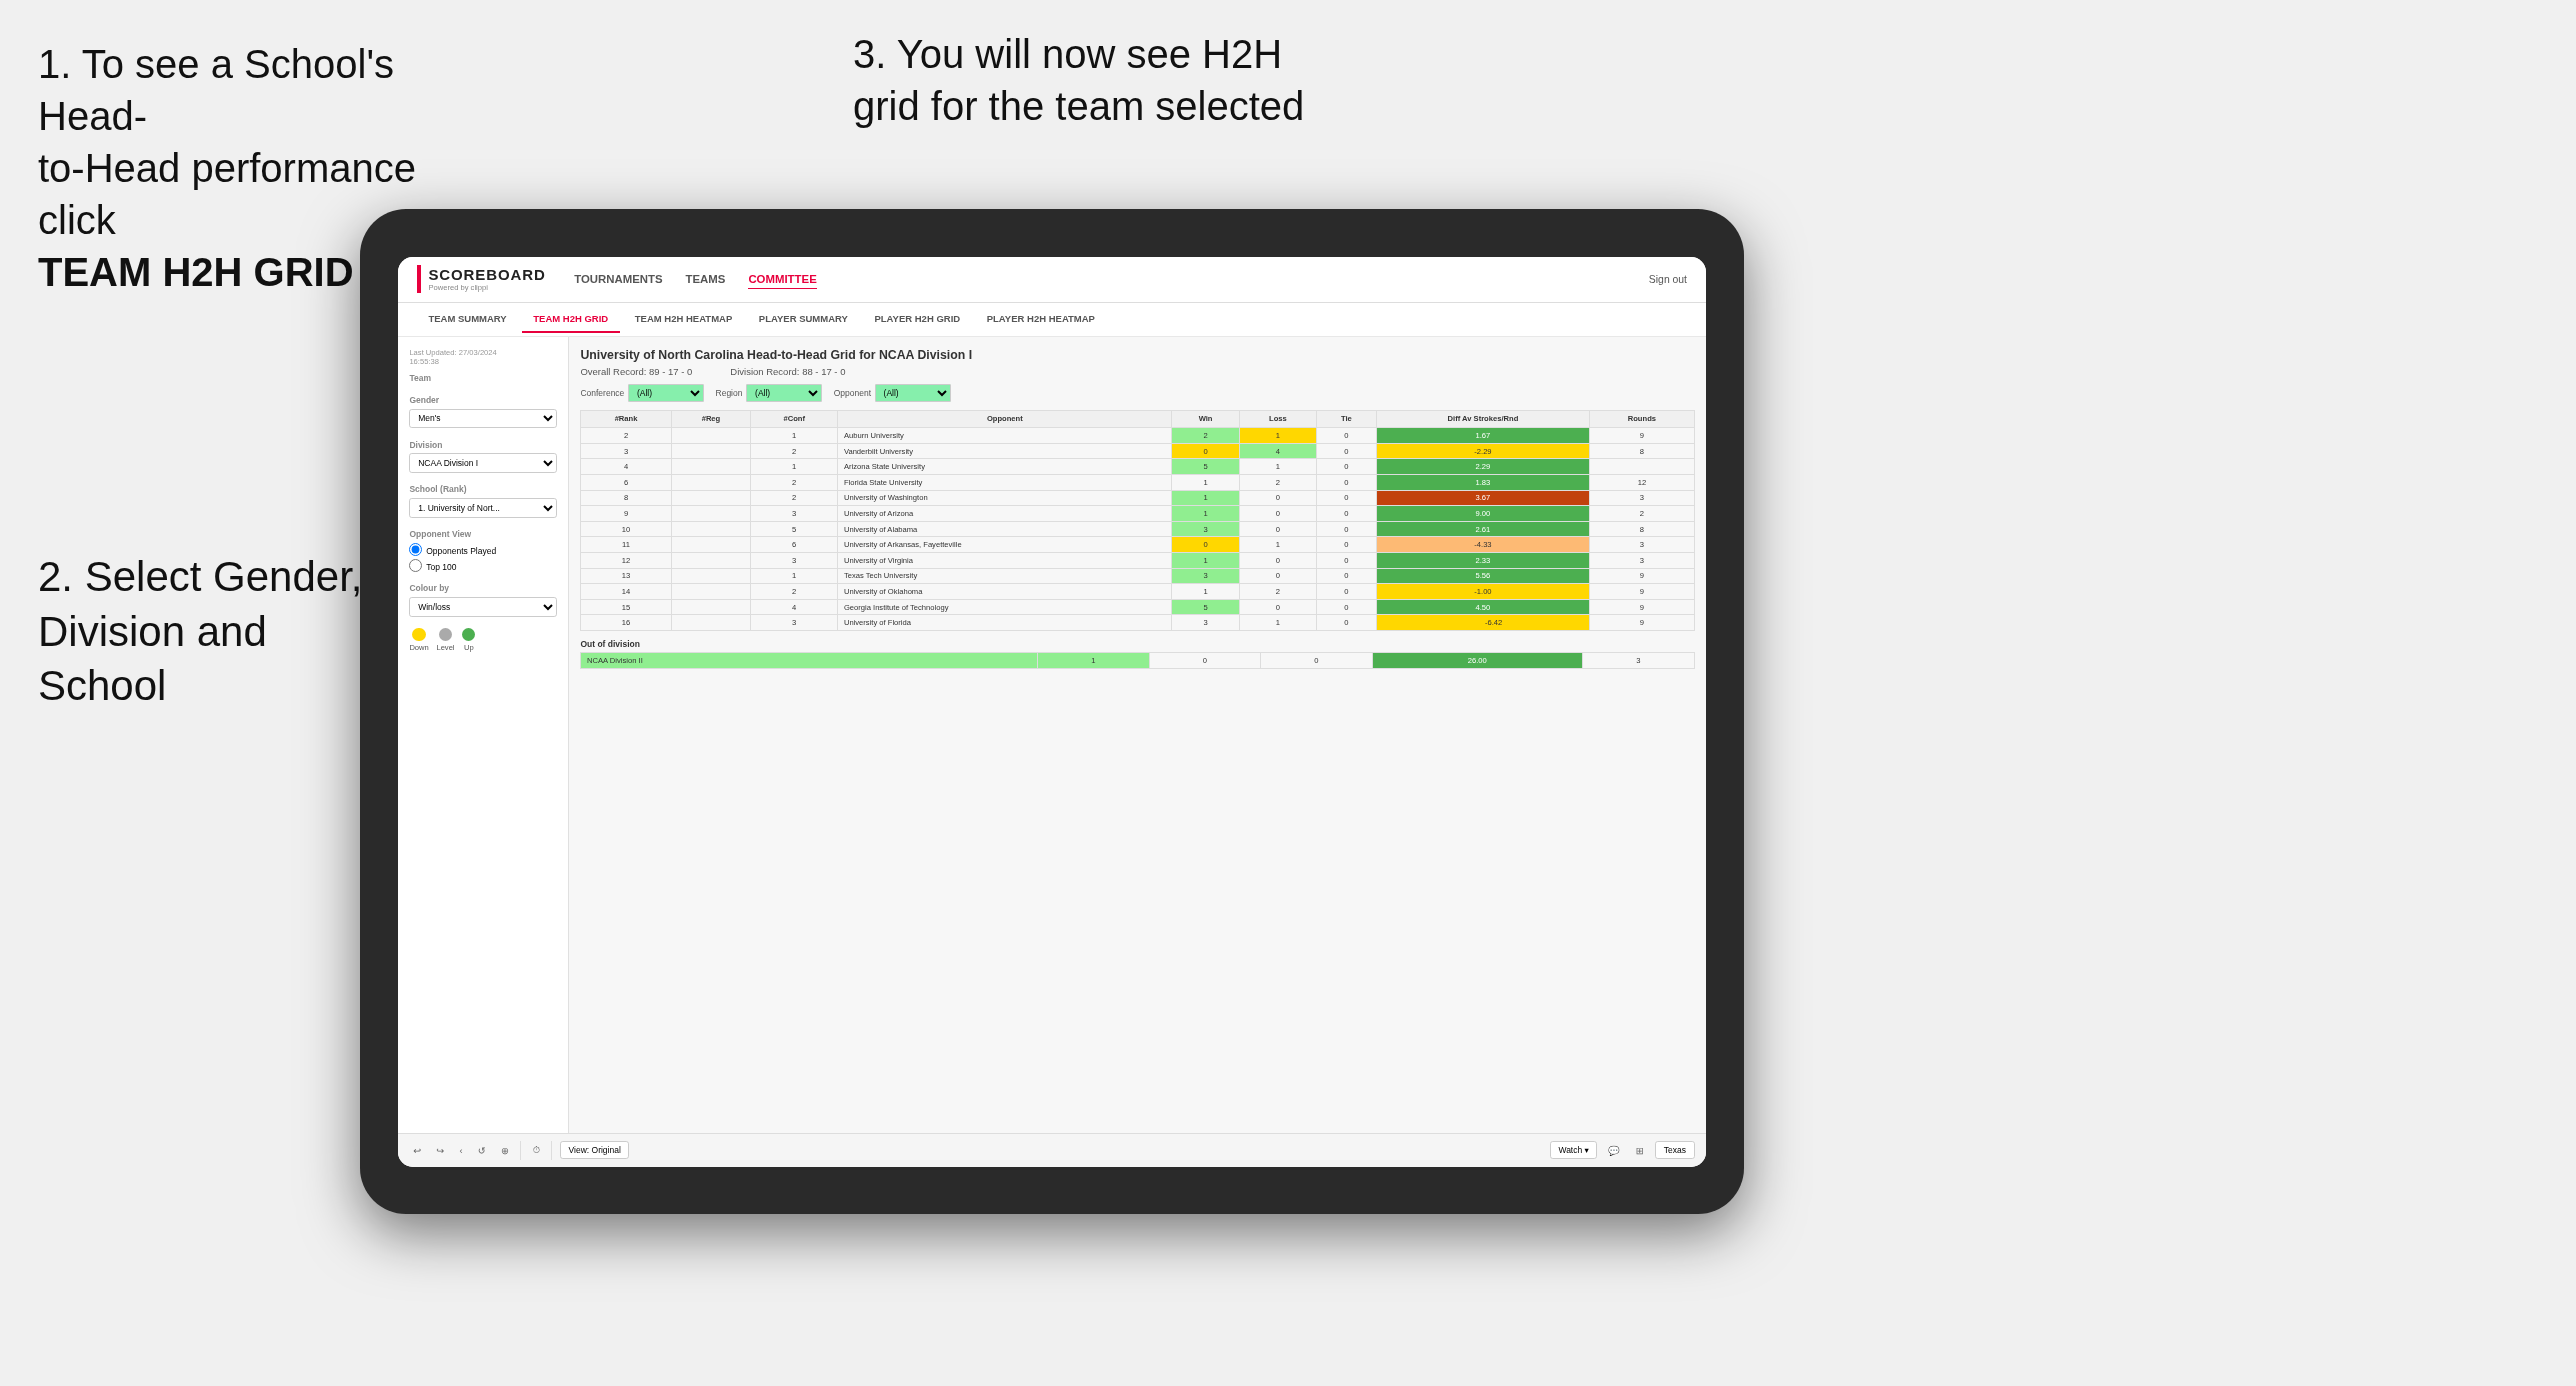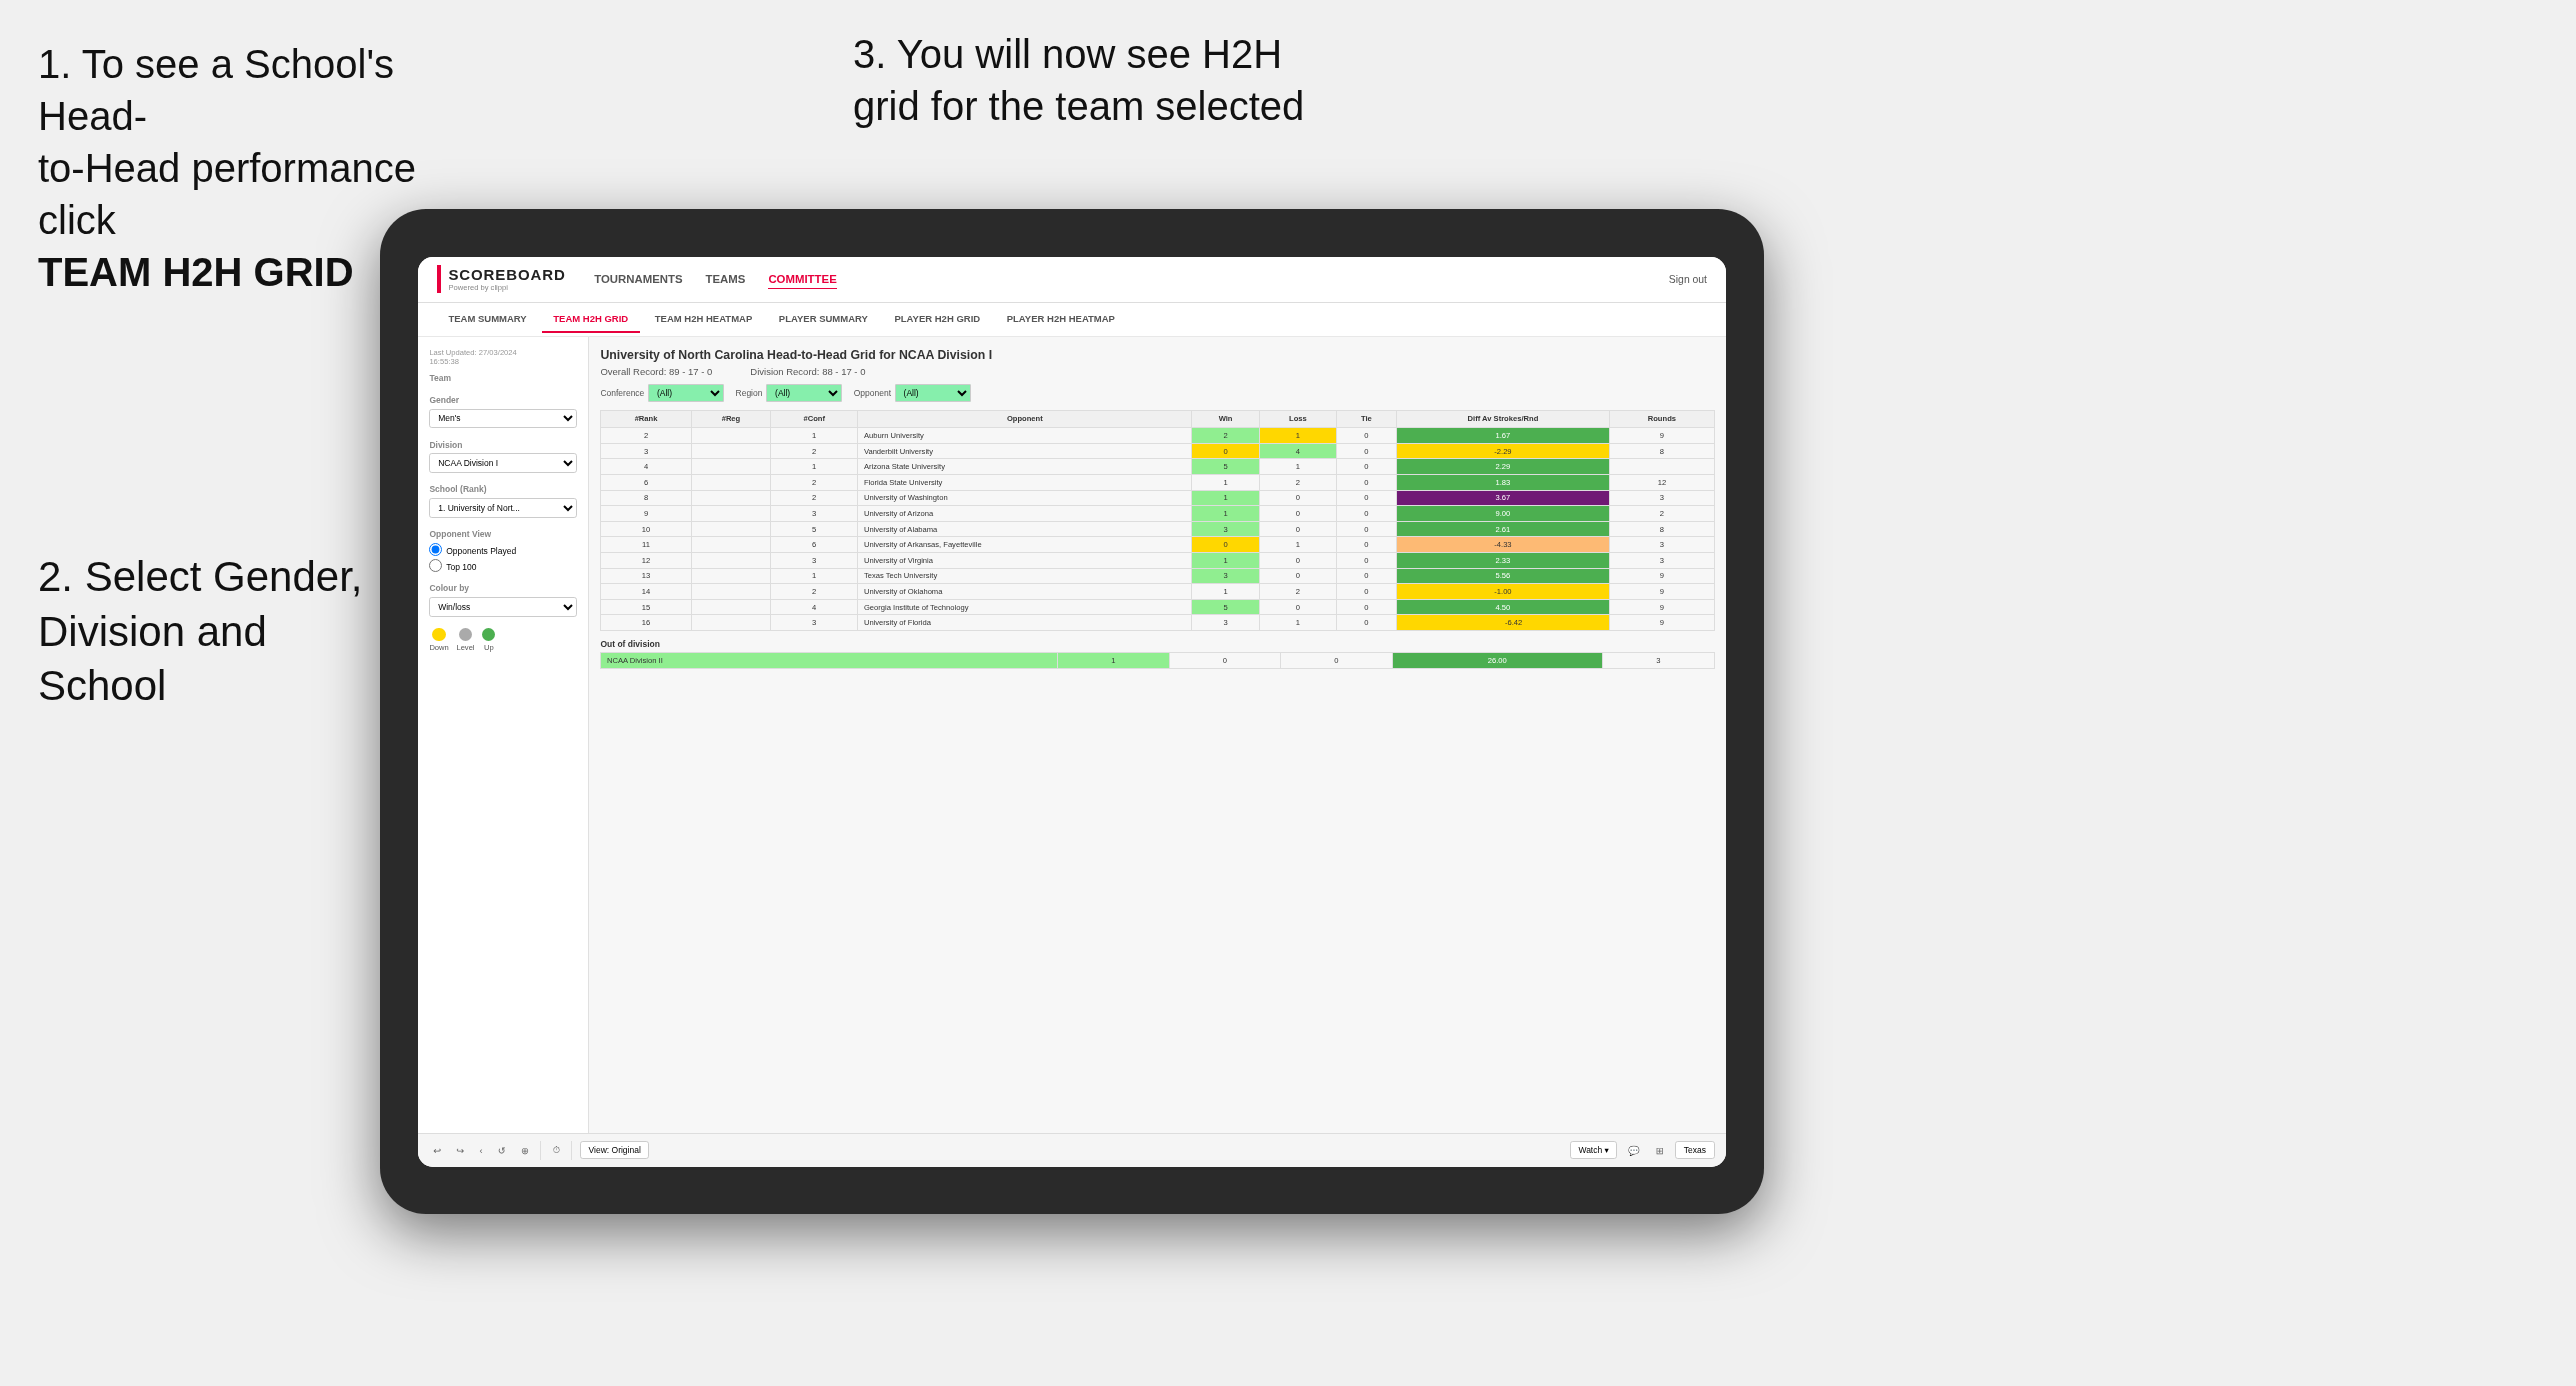--- a/index.html
+++ b/index.html
@@ -22,21 +22,21 @@
 
     #ann1 { top: 38px; left: 38px; width: 455px; }
     #ann1 strong { font-weight: 900; }
     #ann2 { top: 550px; left: 38px; width: 379px; font-size: 42px; }
     #ann3 { top: 28.4px; left: 853px; width: 588px; }
 
     
     .tablet {
       position: absolute;
       top: 209px;
-      left: 380px;
+      left: 360px;
       width: 1384px;
       height: 1005px;
       background: #2a2a2a;
       border-radius: 46px;
       box-shadow: 0 19px 57px rgba(0,0,0,0.5);
       display: flex;
       align-items: center;
       justify-content: center;
     }
 
@@ -535,21 +535,21 @@
       <td>12</td>
     </tr>
               <tr>
       <td>8</td>
       <td></td>
       <td>2</td>
       <td class="td-opponent">University of Washington</td>
       <td style="background:#90EE90">1</td>
       <td style="background:">0</td>
       <td>0</td>
-      <td style="background:#701a75;color:#fff;">3.67</td>
+      <td style="background:#c2410c;color:#fff;">3.67</td>
       <td>3</td>
     </tr>
               <tr>
       <td>9</td>
       <td></td>
       <td>3</td>
       <td class="td-opponent">University of Arizona</td>
       <td style="background:#90EE90">1</td>
       <td style="background:">0</td>
       <td>0</td>

